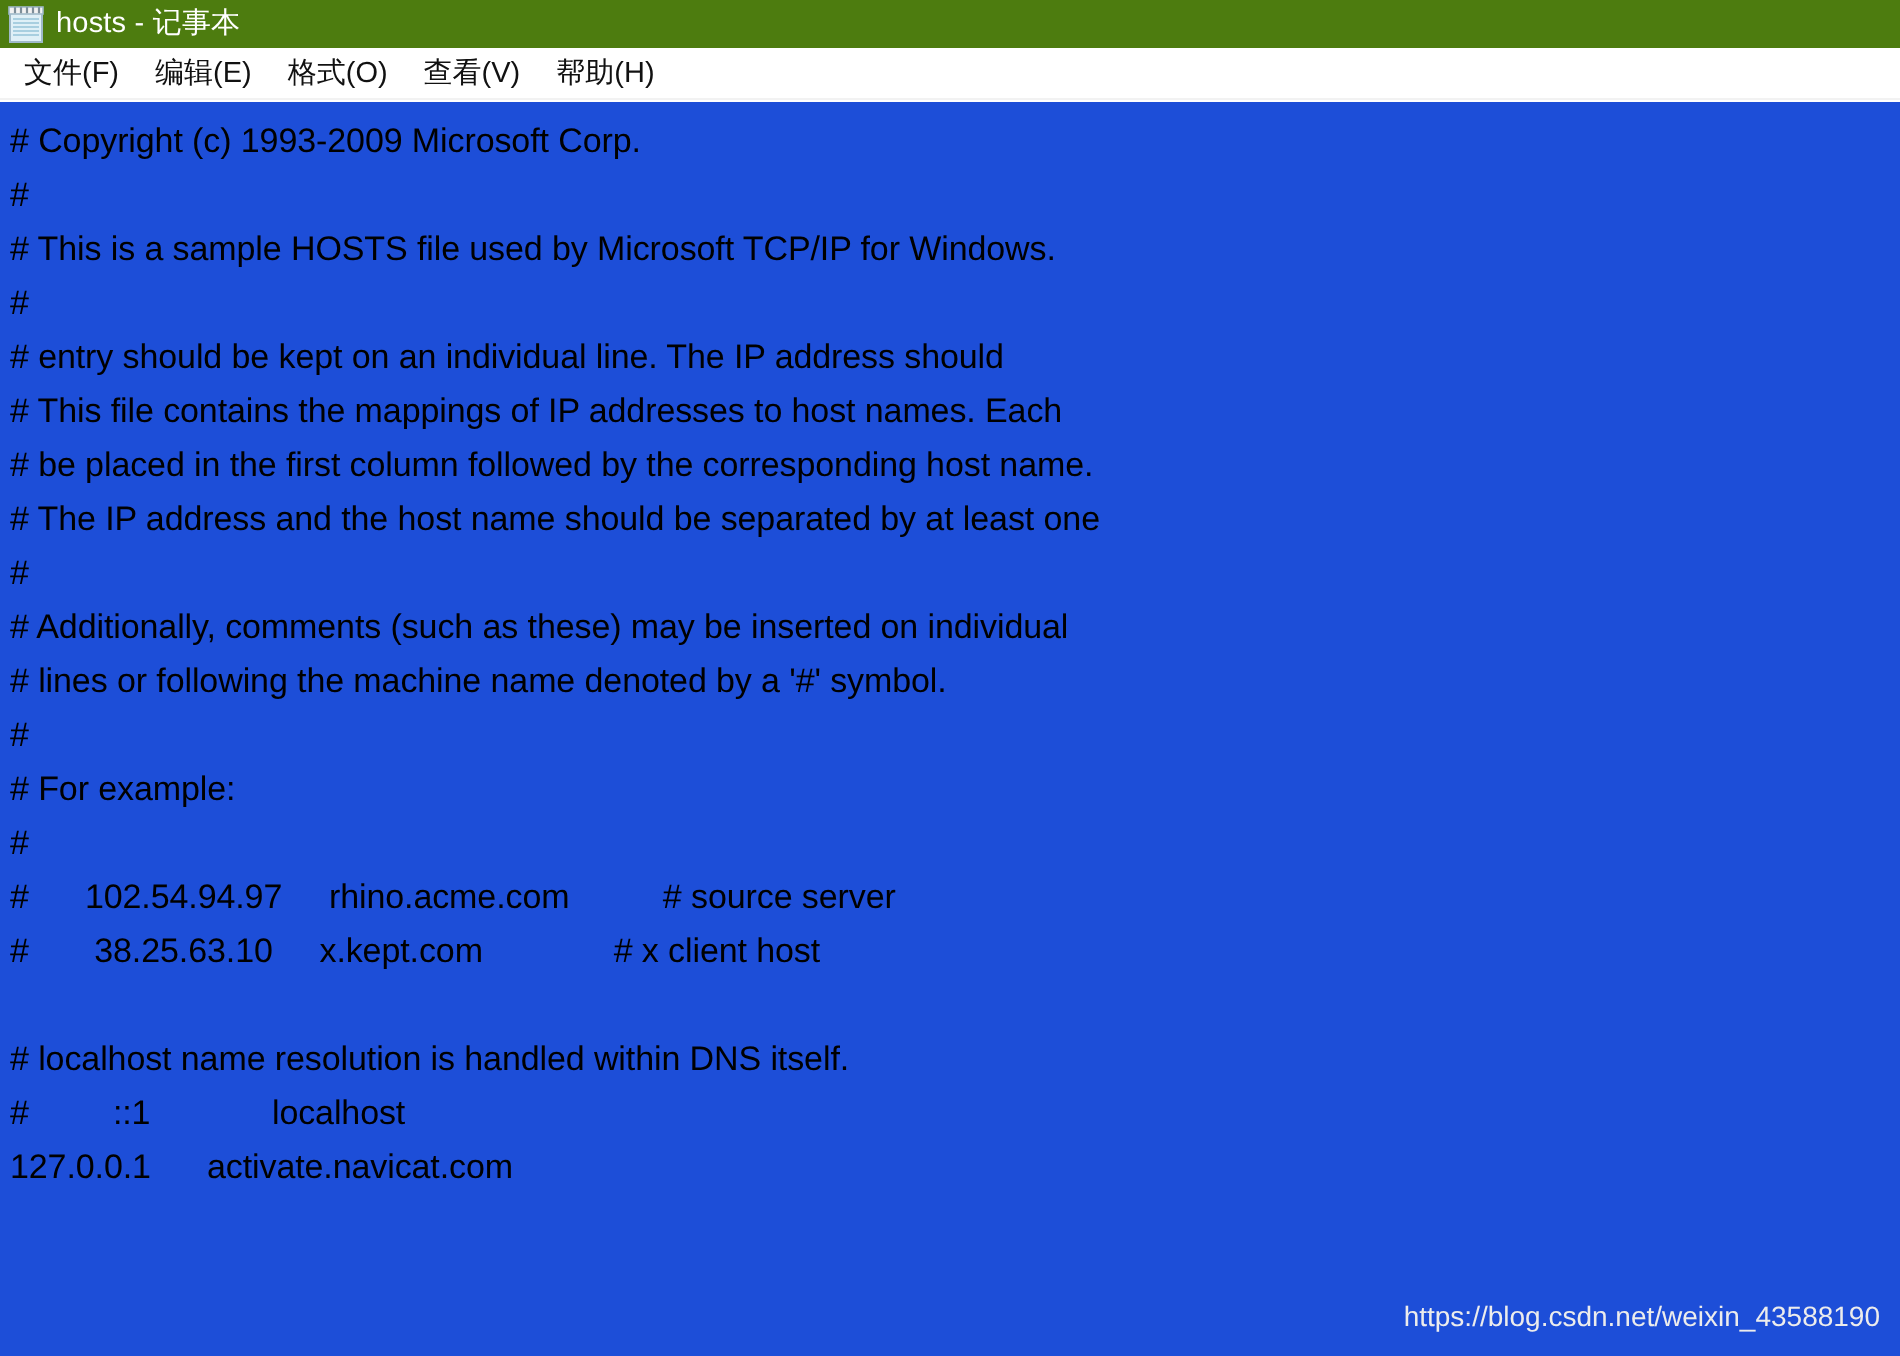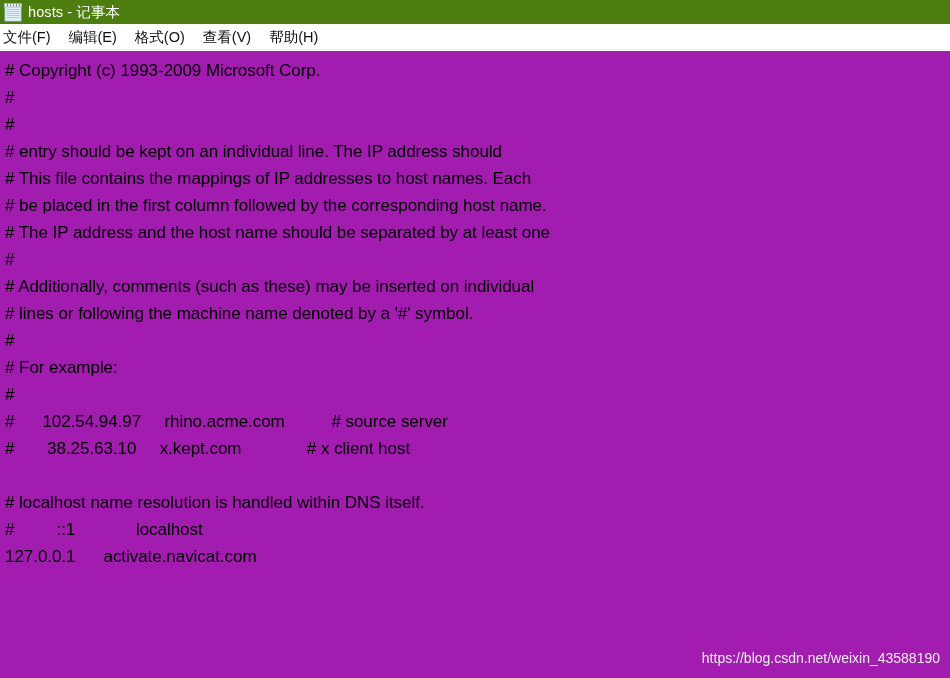--- a/index.html
+++ b/index.html
@@ -42,21 +42,21 @@
     white-space: nowrap;
     letter-spacing: 0.1px;
   }
 
   
   .menubar {
     height: 26px;
     background: #ffffff;
     display: flex;
     align-items: center;
-    padding-left: 3px;
+    padding-left: 12px;
     border-bottom: 1px solid #f2f2f2;
     user-select: none;
   }
   .menu-item {
     color: #111111;
     font-size: 14.5px;
     line-height: 26px;
     padding: 0 9px 0 0;
     margin-right: 9px;
     white-space: nowrap;
@@ -64,21 +64,21 @@
   }
   .menu-item:last-child { margin-right: 0; }
 
   
   .editor {
     position: absolute;
     top: 51px;
     left: 0;
     right: 0;
     bottom: 0;
-    background: #a21caf;
+    background: #1d4ed8;
     padding: 6px 0 0 5px;
     overflow: hidden;
   }
   .doc-line {
     font-family: "Liberation Sans", "DejaVu Sans", sans-serif;
     font-size: 17px;
     line-height: 27px;
     height: 27px;
     color: #000000;
     white-space: pre;
@@ -131,20 +131,21 @@
   <span class="menu-item">文件(F)</span>
   <span class="menu-item">编辑(E)</span>
   <span class="menu-item">格式(O)</span>
   <span class="menu-item">查看(V)</span>
   <span class="menu-item">帮助(H)</span>
 </div>
 
 <div class="editor">
   <div class="doc-line"># Copyright (c) 1993-2009 Microsoft Corp.</div>
   <div class="doc-line">#</div>
+  <div class="doc-line"># This is a sample HOSTS file used by Microsoft TCP/IP for Windows.</div>
   <div class="doc-line">#</div>
   <div class="doc-line"># entry should be kept on an individual line. The IP address should</div>
   <div class="doc-line"># This file contains the mappings of IP addresses to host names. Each</div>
   <div class="doc-line"># be placed in the first column followed by the corresponding host name.</div>
   <div class="doc-line"># The IP address and the host name should be separated by at least one</div>
   <div class="doc-line">#</div>
   <div class="doc-line"># Additionally, comments (such as these) may be inserted on individual</div>
   <div class="doc-line"># lines or following the machine name denoted by a '#' symbol.</div>
   <div class="doc-line">#</div>
   <div class="doc-line"># For example:</div>

